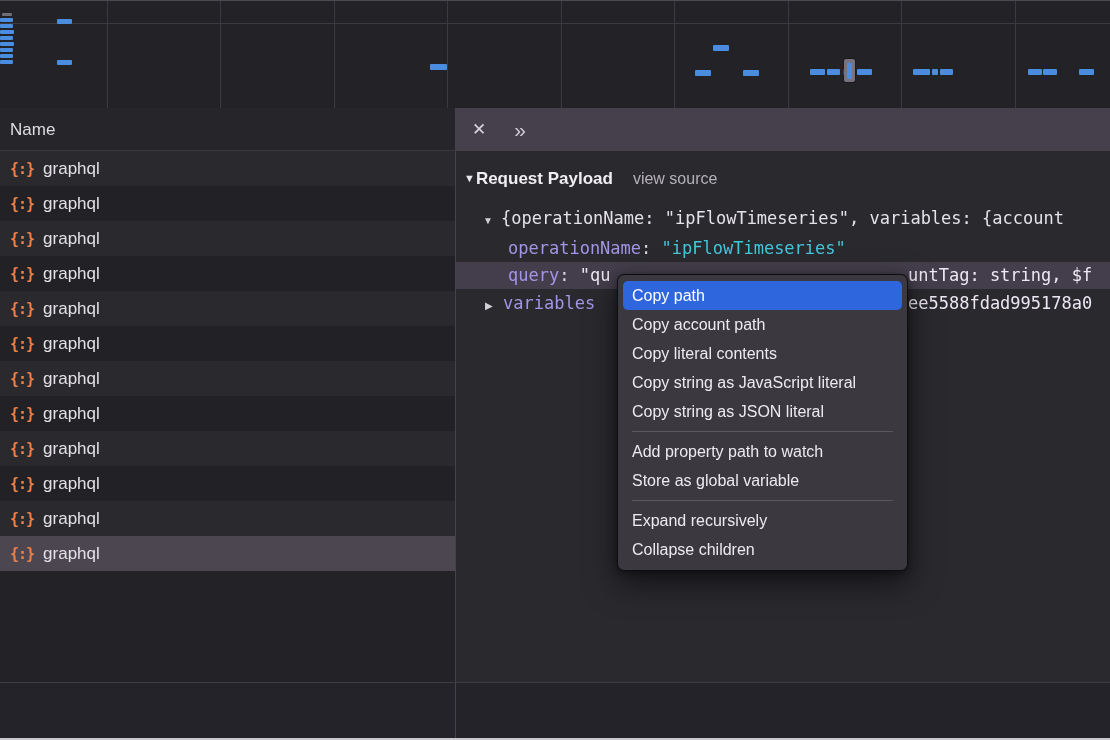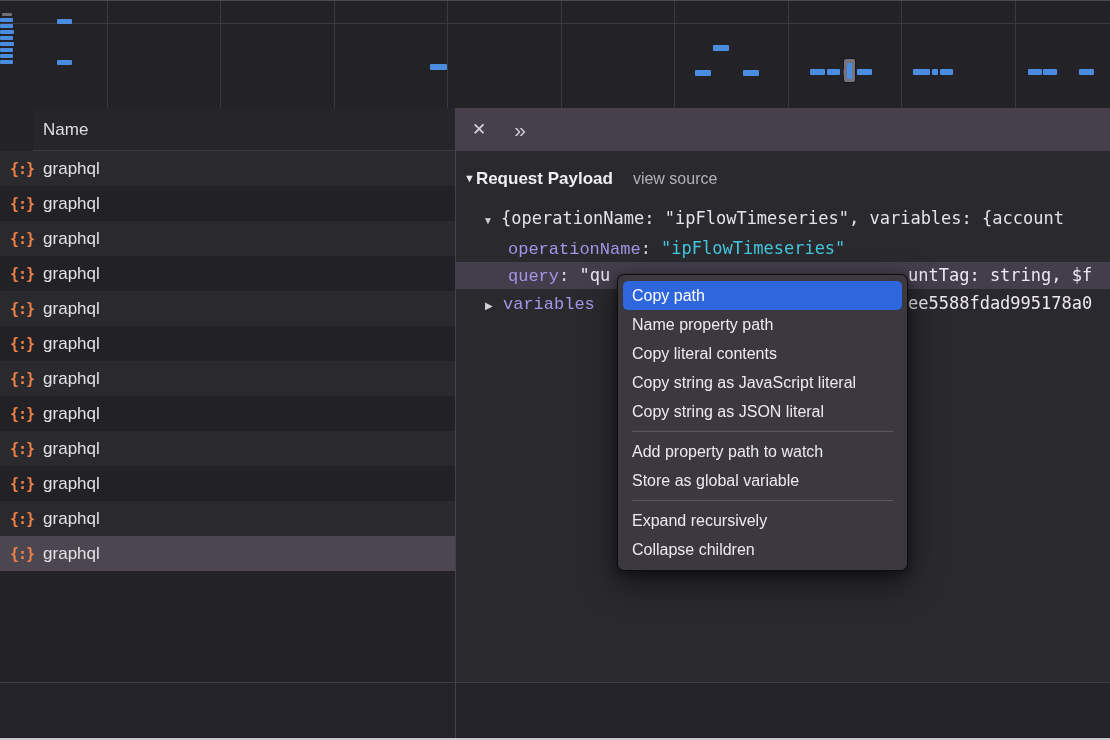--- a/index.html
+++ b/index.html
@@ -13,21 +13,21 @@
   .overview{position:absolute;left:0;top:0;width:1110px;height:107px;background:var(--bg-window);border-bottom:1px solid #3b3940;}
   .grid-v{position:absolute;top:0;width:1px;height:107px;background:var(--gridline,#3c3a41);}
   .grid-h{position:absolute;left:0;width:1110px;height:1px;background:var(--gridline,#3c3a41);}
   .ov-bar{position:absolute;background:var(--bar-blue,#4a8ce0);border-radius:1px;}
   .ov-bar.dim{background:#6f6d76;}
   .ov-marker{position:absolute;background:#77727e;border-radius:2px;box-shadow:0 0 0 1px rgba(20,20,24,.6);}
   .ov-marker .tick{position:absolute;background:var(--bar-blue,#4a8ce0);border-radius:1px;}
   
   .left-panel{position:absolute;left:0;top:107px;width:455px;height:574px;background:var(--bg-window);}
   .col-header{height:43px;line-height:43px;background:#26252a;border-bottom:1px solid #3b3940;
-    color:#dfdee2;font-size:17px;padding-left:10px;box-sizing:border-box;margin-left:33px;}
+    color:#dfdee2;font-size:17px;padding-left:10px;box-sizing:border-box;}
   .req-row{height:35px;display:flex;align-items:center;padding-left:10px;box-sizing:border-box;
     color:#e3e1e6;font-size:17px;white-space:nowrap;}
   .req-row.odd{background:#2a292e;}
   .req-row.even{background:#222126;}
   .req-row.selected{background:var(--row-selected,#4b4650);}
   .req-icon{color:var(--icon-orange,#ee8148);font-family:"DejaVu Sans Mono",monospace;
     font-size:15px;font-weight:bold;letter-spacing:-1px;margin-right:9px;}
   .v-divider{position:absolute;left:455px;top:107px;width:1px;height:630px;background:#45424b;z-index:3;}
   
   .right-panel{position:absolute;left:456px;top:107px;width:654px;height:574px;background:#2a292e;overflow:hidden;}
@@ -42,21 +42,21 @@
   .sec-tri{color:#e8e6ea;font-size:11px;vertical-align:2px;margin-right:1px;}
   .section-title{color:#f0eef2;font-size:17px;font-weight:bold;}
   .view-source{color:#b5b1bb;font-size:16px;margin-left:20px;cursor:pointer;}
   .tree-row{position:absolute;left:0;width:100%;height:27px;line-height:27px;white-space:nowrap;
     font-family:"DejaVu Sans Mono",monospace;font-size:17px;color:#e4e2e8;box-sizing:border-box;}
   .tree-tri{display:inline-block;width:18px;color:#d2d0d6;font-size:10px;font-family:"Liberation Sans",sans-serif;}
   .row-preview{top:54px;padding-left:27px;}
   .row-op{top:84px;padding-left:52px;}
   .row-query{top:111px;height:27px;padding-left:52px;background:var(--query-highlight,#443e4c);}
   .row-vars{top:139px;padding-left:29px;}
-  .k{color:var(--key-purple,#a395e6);font-family:Liberation Mono, monospace;}
+  .k{color:var(--key-purple,#a395e6);}
   .colon{color:#d8d6dc;}
   .str{color:var(--string-cyan,#43c5db);}
   .val-light{color:#ece7f3;}
   .right-frag{position:absolute;left:452px;top:0;color:#ece7f3;}
   
   .footer{position:absolute;left:0;top:681px;width:1110px;height:56px;background:#242329;border-top:1px solid #3f3d44;}
   .bottom-strip{position:absolute;left:0;top:737px;width:1110px;height:3px;background:#c9c8ce;}
   
   .ctx-menu{position:absolute;left:617px;top:273px;width:291px;box-sizing:border-box;
     background:#3b393f;border:1px solid rgba(0,0,0,.75);border-radius:7px;padding:6px 0;
@@ -196,21 +196,21 @@
       </div>
     </div>
   </div>
 
   <div class="v-divider"></div>
   <div class="footer"></div>
   <div class="bottom-strip"></div>
 
   <div class="ctx-menu">
       <div class="menu-item highlighted">Copy path</div>
-      <div class="menu-item">Name property path</div>
+      <div class="menu-item">Copy account path</div>
       <div class="menu-item">Copy literal contents</div>
       <div class="menu-item">Copy string as JavaScript literal</div>
       <div class="menu-item">Copy string as JSON literal</div>
       <div class="menu-sep"></div>
       <div class="menu-item">Add property path to watch</div>
       <div class="menu-item">Store as global variable</div>
       <div class="menu-sep"></div>
       <div class="menu-item">Expand recursively</div>
       <div class="menu-item">Collapse children</div>
     </div>

